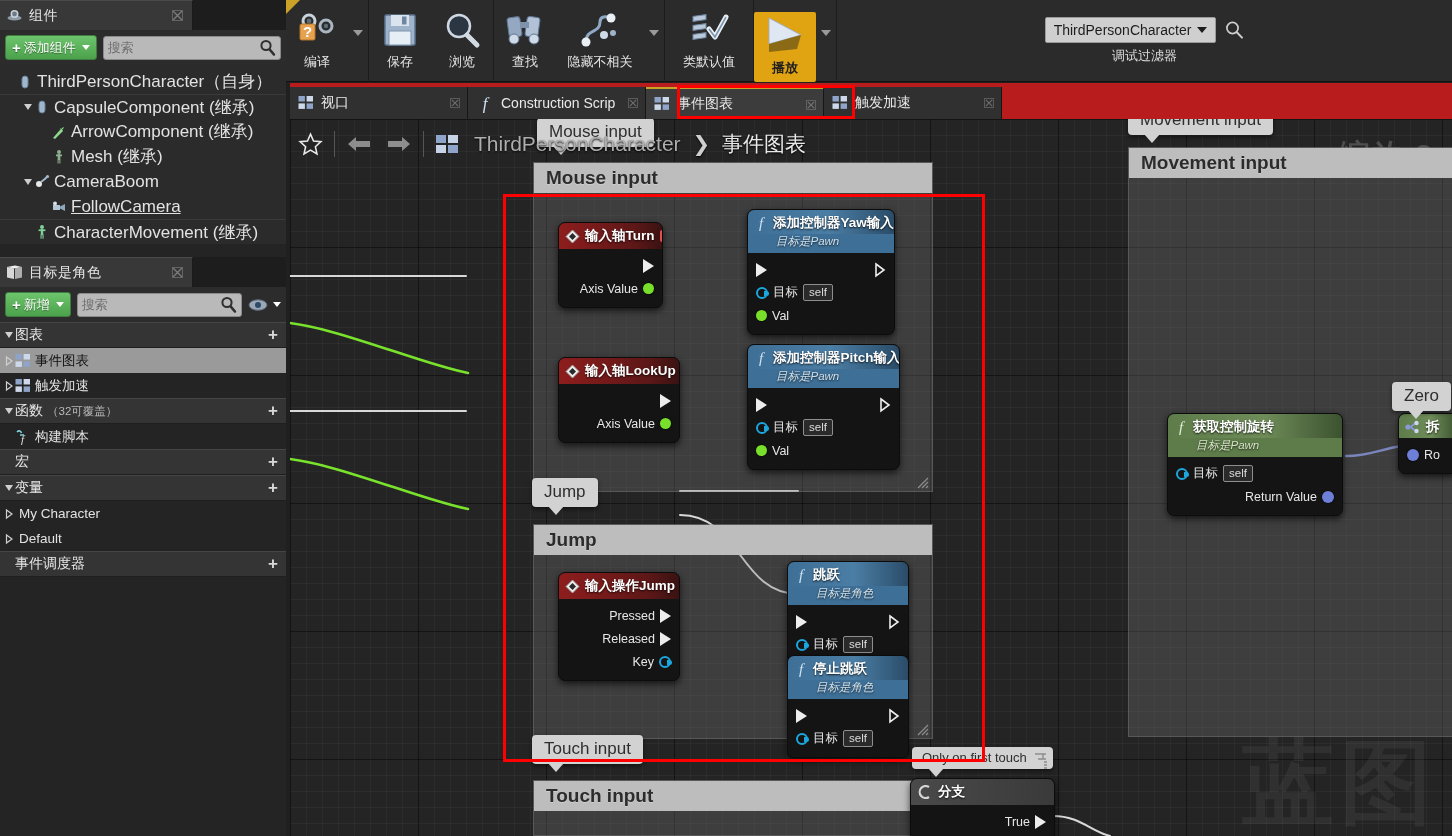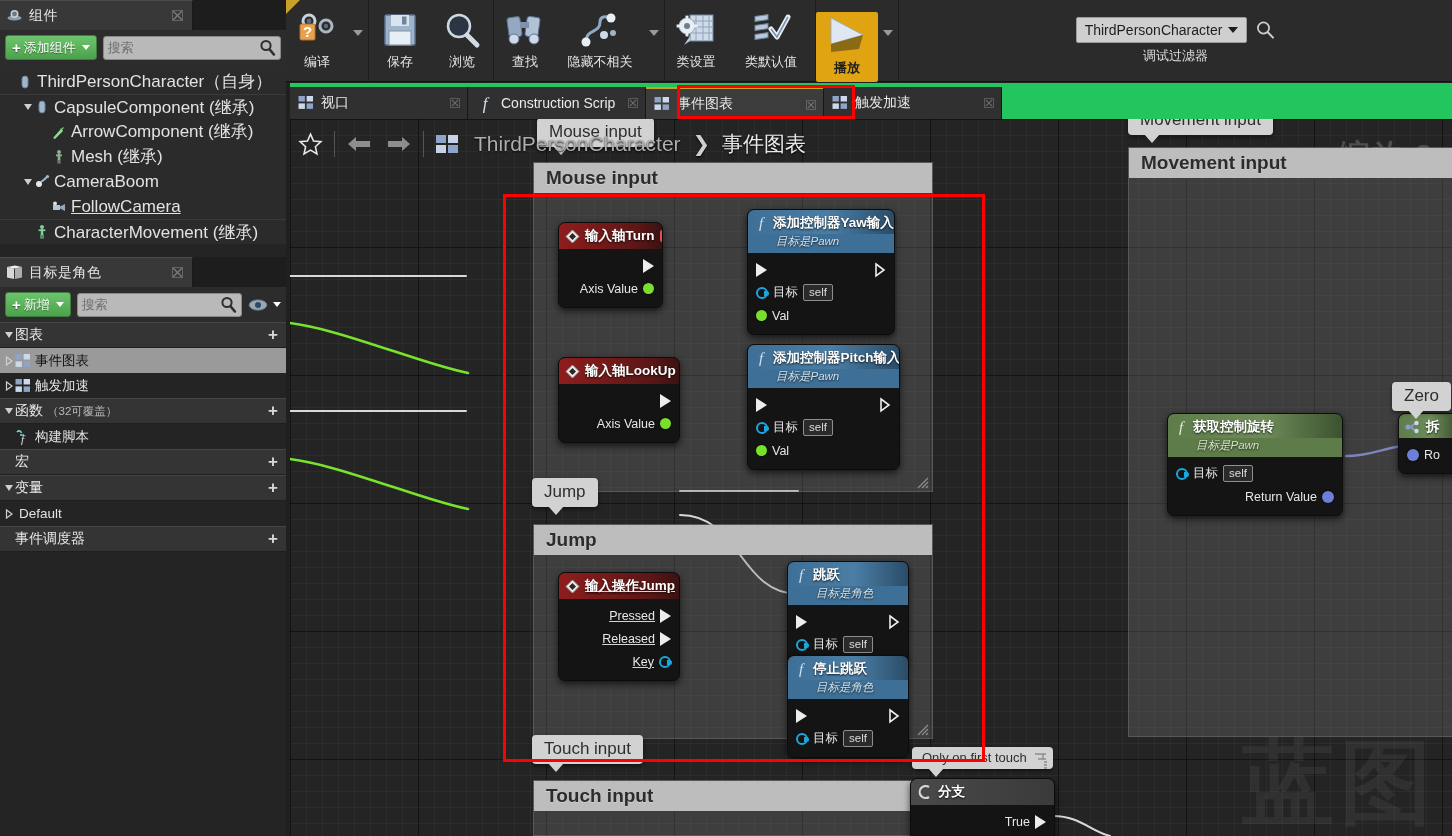--- a/index.html
+++ b/index.html
@@ -73,21 +73,21 @@
     background:#cfcfcf;color:#1d1d1d;font-size:14px;height:26px;border:1px solid #9b9b9b;border-radius:2px;
     display:flex;align-items:center;gap:6px;padding:0 8px;
   }
   .combo .cc{width:0;height:0;border-left:5px solid transparent;border-right:5px solid transparent;border-top:6px solid #1d1d1d;}
   .debuglabel{font-size:13px;color:#dcdcdc;margin-top:4px;}
 
   
   .corner-y{position:absolute;left:0;top:0;width:0;height:0;border-top:14px solid #c9a227;border-right:14px solid transparent;}
 
   
-  #tabstrip{position:absolute;left:290px;top:83px;width:1162px;height:36px;background:#22c55e;display:flex;align-items:flex-end;}
+  #tabstrip{position:absolute;left:290px;top:83px;width:1162px;height:36px;background:#b91c1c;display:flex;align-items:flex-end;}
   .dtab{height:32px;min-width:178px;background:#303030;border-right:1px solid #161616;display:flex;align-items:center;padding:0 8px;position:relative;}
   .dtab.active{background:#3c3c3c;border-top:2px solid #c9a227;}
   .dtab .dlabel{font-size:14px;color:#e9e9e9;margin-left:7px;white-space:nowrap;overflow:hidden;}
   .dtab .dclose{position:absolute;right:7px;top:11px;width:10px;height:10px;opacity:.4;}
 
   
   #graph{position:absolute;left:290px;top:119px;width:1162px;height:717px;overflow:hidden;
     background:
       repeating-linear-gradient(to right, rgba(0,0,0,.55) 0 1px, transparent 1px 128px),
       repeating-linear-gradient(to bottom, rgba(0,0,0,.55) 0 1px, transparent 1px 128px),
@@ -400,20 +400,29 @@
           <span>变量</span>
           <span class="plusbtn">+</span>
         </div>
         <div class="mb-row">
           <span class="arr">
             <svg width="10" height="10" viewBox="0 0 10 10">
               <path d="M2.5 1 L2.5 9 L8 5 Z" fill="none" stroke="#cfcfcf" stroke-width="1.2"></path>
             </svg>
           </span>
           <span style="width:4px"></span>
+          <span>My Character</span>
+        </div>
+        <div class="mb-row">
+          <span class="arr">
+            <svg width="10" height="10" viewBox="0 0 10 10">
+              <path d="M2.5 1 L2.5 9 L8 5 Z" fill="none" stroke="#cfcfcf" stroke-width="1.2"></path>
+            </svg>
+          </span>
+          <span style="width:4px"></span>
           <span>Default</span>
         </div>
         <div class="mb-head">
           <span class="arr"></span>
           <span>事件调度器</span>
           <span class="plusbtn">+</span>
         </div>
       </div>
   </div>
 
@@ -484,40 +493,20 @@
                 <circle cx="33" cy="21" r="3" fill="#9fb2c8"></circle>
               </svg>
             </div>
             <div class="tblabel">隐藏不相关</div>
           </div>
           <div class="tbdrop">
             <span class="tri-d"></span>
           </div>
         </div>
         <div class="tbgroup">
-          <div class="tbitem">
-            <div class="tbicon">
-              <svg width="40" height="36" viewBox="0 0 40 36">
-      <rect x="14" y="3" width="23" height="26" fill="#cfdae8" stroke="#6e86a2"></rect>
-      <g stroke="#8fa3ba" stroke-width="1">
-                  <path d="M14 9 H37 M14 15 H37 M14 21 H37 M20 3 V29 M27 3 V29 M33 3 V29"></path>
-                </g>
-      <path d="M14 29 L8 33 L14 24 Z" fill="#b8c6d7"></path>
-      <circle cx="11" cy="14" r="8" fill="#e9eef4" stroke="#9aa9bb"></circle>
-      <circle cx="11" cy="14" r="3" fill="#6d7d90"></circle>
-      <g fill="#e9eef4">
-                  <rect x="9.5" y="3.6" width="3" height="4"></rect>
-                  <rect x="9.5" y="20.4" width="3" height="4"></rect>
-                  <rect x="0.6" y="12.5" width="4" height="3"></rect>
-                  <rect x="17.4" y="12.5" width="4" height="3"></rect>
-                </g>
-              </svg>
-            </div>
-            <div class="tblabel">类设置</div>
-          </div>
           <div class="tbitem wide">
             <div class="tbicon">
               <svg width="40" height="34" viewBox="0 0 40 34">
       <g fill="#b9c8da" stroke="#6e86a2">
                   <rect x="4" y="4" width="13" height="5" transform="skewY(-8)"></rect>
                   <rect x="4" y="13" width="13" height="5" transform="skewY(-8)"></rect>
                   <rect x="4" y="22" width="13" height="5" transform="skewY(-8)"></rect>
                 </g>
       <path d="M20 16 L26 24 L37 4" stroke="#e9eff6" stroke-width="5" fill="none" stroke-linecap="round" stroke-linejoin="round"></path>
       <path d="M20 16 L26 24 L37 4" stroke="#7d93ab" stroke-width="1.6" fill="none"></path>
@@ -770,21 +759,21 @@
          <span class="dot blue"></span>
          <span>目标</span>
          <span class="selfbox">self</span>
             </div>
             <div class="prow">
          <span class="dot green"></span>
          <span>Val</span>
             </div>
           </div>
         </div>
-        <div class="node" style="left: 268px; top: 453px; width: 122px; text-decoration: underline;">
+        <div class="node" style="left: 268px; top: 453px; width: 122px;">
           <div class="nhead event">
         <span>
               <svg width="15" height="15" viewBox="0 0 15 15">
                 <path d="M7.5 1 L14 7.5 L7.5 14 L1 7.5 Z" fill="#efefef" stroke="#9a9a9a"></path>
                 <path d="M7.5 4 L11 7.5 L7.5 11 L4 7.5 Z" fill="#2a2a2a"></path>
               </svg>
             </span>
             <span class="ntitle">输入操作Jump</span>
      </div>
           <div class="nbody">

